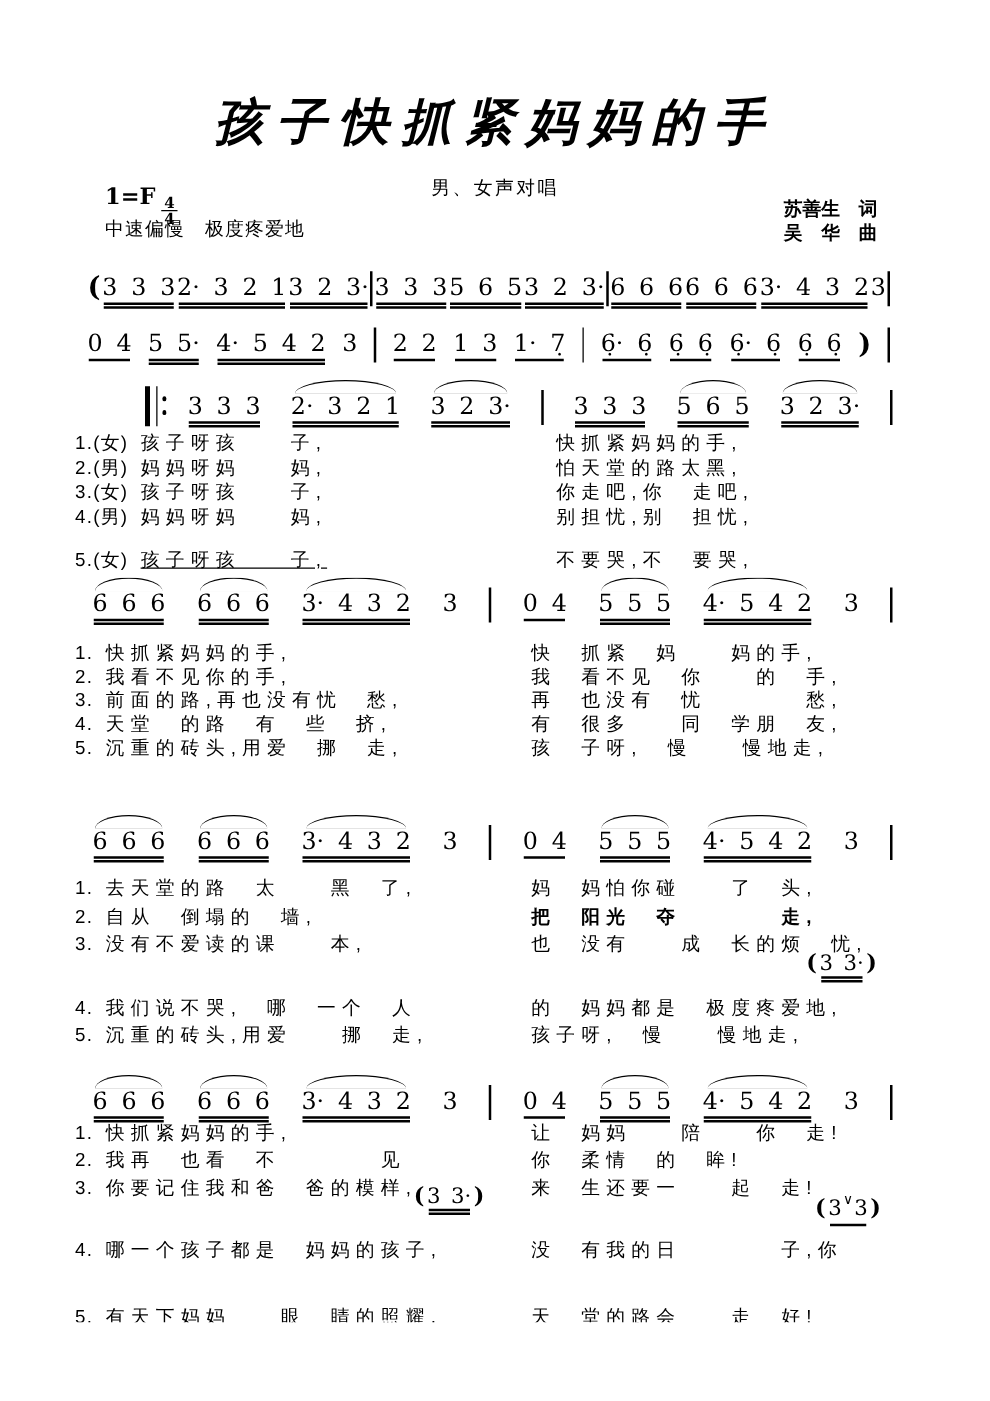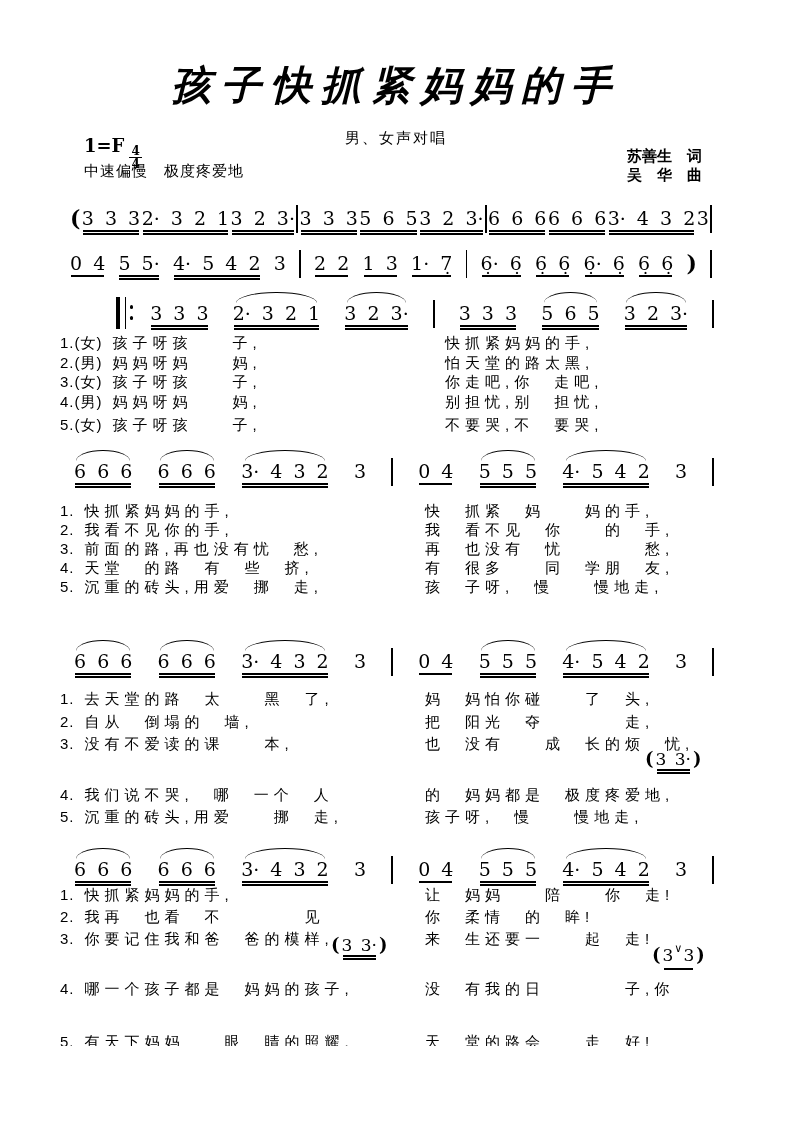--- a/index.html
+++ b/index.html
@@ -1,17 +1,17 @@
 <!DOCTYPE html>
 <html><head>
 <meta charset="utf-8">
 <style>
   html,body{margin:0;padding:0;background:#fff;}
   .page{position:relative;width:792px;height:1046px;background:#ffffff;overflow:hidden;
-        font-family:"Liberation Sans","DejaVu Sans",sans-serif;color:#000;}
+        font-family:"Liberation Sans","DejaVu Sans",sans-serif;color:#000;margin-top:12px;}
   
   .title{position:absolute;top:58px;left:0;right:0;margin:0;text-align:center;
          font-family:"DejaVu Serif","Liberation Serif",serif;font-weight:bold;font-style:italic;
          font-size:40px;letter-spacing:10px;}
   .subtitle{position:absolute;top:129px;left:0;right:0;text-align:center;font-size:15px;letter-spacing:2px;}
   .keyrow{position:absolute;left:84px;top:135px;font-size:18px;font-weight:bold;
           font-family:"DejaVu Serif","Liberation Serif",serif;}
   .frac{display:inline-flex;flex-direction:column;align-items:center;font-size:12px;line-height:10px;
         vertical-align:-3px;margin-left:5px;font-weight:bold;}
   .frac .ftop{border-bottom:1.2px solid #000;padding:0 2px 1px 2px;}
@@ -144,28 +144,28 @@
         <span class="grp b1">0 4</span>
         <span class="grp b2"><span class="slur"></span>5 5 5</span>
         <span class="grp b2"><span class="slur"></span>4· 5 4 2</span>
         <span class="grp">3</span>
         <span class="bar"></span>
       </div>
       <div class="lyr-row" style="top: 334px; left: 60px;"><span class="lnum">1.(女)</span><span class="ltext">孩子呀孩　　子,</span><span class="rtext" style="left: 385px;">快抓紧妈妈的手,</span></div>
       <div class="lyr-row" style="top: 353.5px; left: 60px;"><span class="lnum">2.(男)</span><span class="ltext">妈妈呀妈　　妈,</span><span class="rtext" style="left: 385px;">怕天堂的路太黑,</span></div>
       <div class="lyr-row" style="top: 373px; left: 60px;"><span class="lnum">3.(女)</span><span class="ltext">孩子呀孩　　子,</span><span class="rtext" style="left: 385px;">你走吧,你　走吧,</span></div>
       <div class="lyr-row" style="top: 392.5px; left: 60px;"><span class="lnum">4.(男)</span><span class="ltext">妈妈呀妈　　妈,</span><span class="rtext" style="left: 385px;">别担忧,别　担忧,</span></div>
-      <div class="lyr-row" style="top: 416px; left: 60px;"><span class="lnum">5.(女)</span><span class="ltext">孩子呀孩　　子,</span><span class="rtext" style="left: 385px;">不要哭,不　要哭,</span></div>
+      <div class="lyr-row" style="top: 428px; left: 60px; text-decoration: underline;"><span class="lnum">5.(女)</span><span class="ltext">孩子呀孩　　子,</span><span class="rtext" style="left: 385px;">不要哭,不　要哭,</span></div>
       <div class="lyr-row" style="top: 502px; left: 60px;"><span class="lnum">1.</span><span class="ltext">快抓紧妈妈的手,</span><span class="rtext" style="left: 365px;">快　抓紧　妈　　妈的手,</span></div>
       <div class="lyr-row" style="top: 521px; left: 60px;"><span class="lnum">2.</span><span class="ltext">我看不见你的手,</span><span class="rtext" style="left: 365px;">我　看不见　你　　的　手,</span></div>
       <div class="lyr-row" style="top: 540px; left: 60px;"><span class="lnum">3.</span><span class="ltext">前面的路,再也没有忧　愁,</span><span class="rtext" style="left: 365px;">再　也没有　忧　　　　愁,</span></div>
       <div class="lyr-row" style="top: 559px; left: 60px;"><span class="lnum">4.</span><span class="ltext">天堂　的路　有　些　挤,</span><span class="rtext" style="left: 365px;">有　很多　　同　学朋　友,</span></div>
       <div class="lyr-row" style="top: 578px; left: 60px;"><span class="lnum">5.</span><span class="ltext">沉重的砖头,用爱　挪　走,</span><span class="rtext" style="left: 365px;">孩　子呀,　慢　　慢地走,</span></div>
       <div class="lyr-row" style="top: 690px; left: 60px;"><span class="lnum">1.</span><span class="ltext">去天堂的路　太　　黑　了,</span><span class="rtext" style="left: 365px;">妈　妈怕你碰　　了　头,</span></div>
-      <div class="lyr-row" style="top: 712.5px; left: 60px;"><span class="lnum">2.</span><span class="ltext">自从　倒塌的　墙,</span><span class="rtext" style="left: 365px;">把　阳光　夺　　　　走,</span></div>
+      <div class="lyr-row" style="top: 712.5px; left: 60px;"><span class="lnum">2.</span><span class="ltext">自从　倒塌的　墙,</span><span class="rtext" style="left: 365px; font-weight: bold;">把　阳光　夺　　　　走,</span></div>
       <div class="lyr-row" style="top: 735px; left: 60px;"><span class="lnum">3.</span><span class="ltext">没有不爱读的课　　本,</span><span class="rtext" style="left: 365px;">也　没有　　成　长的烦　忧,</span></div>
       <div class="lyr-row" style="top: 786px; left: 60px;"><span class="lnum">4.</span><span class="ltext">我们说不哭,　哪　一个　人</span><span class="rtext" style="left: 365px;">的　妈妈都是　极度疼爱地,</span></div>
       <div class="lyr-row" style="top: 808px; left: 60px;"><span class="lnum">5.</span><span class="ltext">沉重的砖头,用爱　　挪　走,</span><span class="rtext" style="left: 365px;">孩子呀,　慢　　慢地走,</span></div>
       <div class="lyr-row" style="top: 886px; left: 60px;"><span class="lnum">1.</span><span class="ltext">快抓紧妈妈的手,</span><span class="rtext" style="left: 365px;">让　妈妈　　陪　　你　走!</span></div>
       <div class="lyr-row" style="top: 908px; left: 60px;"><span class="lnum">2.</span><span class="ltext">我再　也看　不　　　　见</span><span class="rtext" style="left: 365px;">你　柔情　的　眸!</span></div>
       <div class="lyr-row" style="top: 930px; left: 60px;"><span class="lnum">3.</span><span class="ltext">你要记住我和爸　爸的模样,</span><span class="rtext" style="left: 365px;">来　生还要一　　起　走!</span></div>
       <div class="lyr-row" style="top: 980px; left: 60px;"><span class="lnum">4.</span><span class="ltext">哪一个孩子都是　妈妈的孩子,</span><span class="rtext" style="left: 365px;">没　有我的日　　　　子,你</span></div>
       <div class="lyr-row" style="top: 1033px; left: 60px;"><span class="lnum">5.</span><span class="ltext">有天下妈妈　　眼　睛的照耀,</span><span class="rtext" style="left: 365px;">天　堂的路会　　走　好!</span></div>
       <div class="pickup" style="left: 645px; top: 748px;"><span class="pp">(</span><span class="grp b2">3 3·</span><span class="pp">)</span></div>
       <div class="pickup" style="left: 331px; top: 934px;"><span class="pp">(</span><span class="grp b2">3 3·</span><span class="pp">)</span></div>

